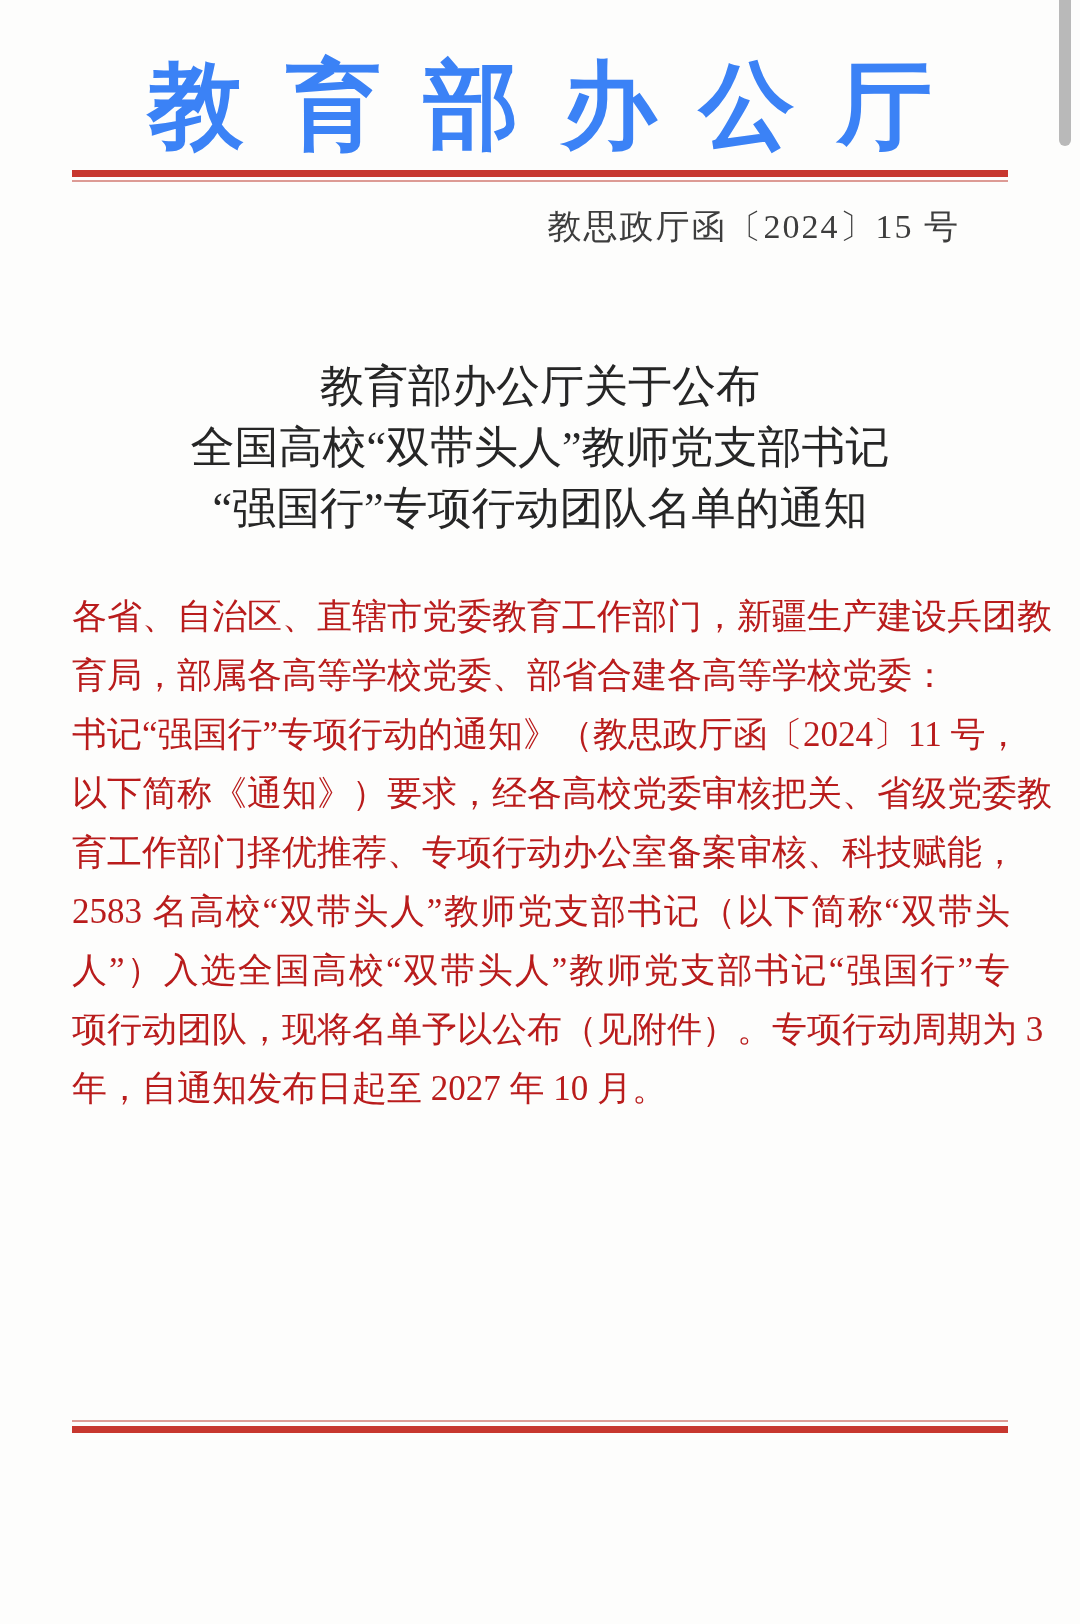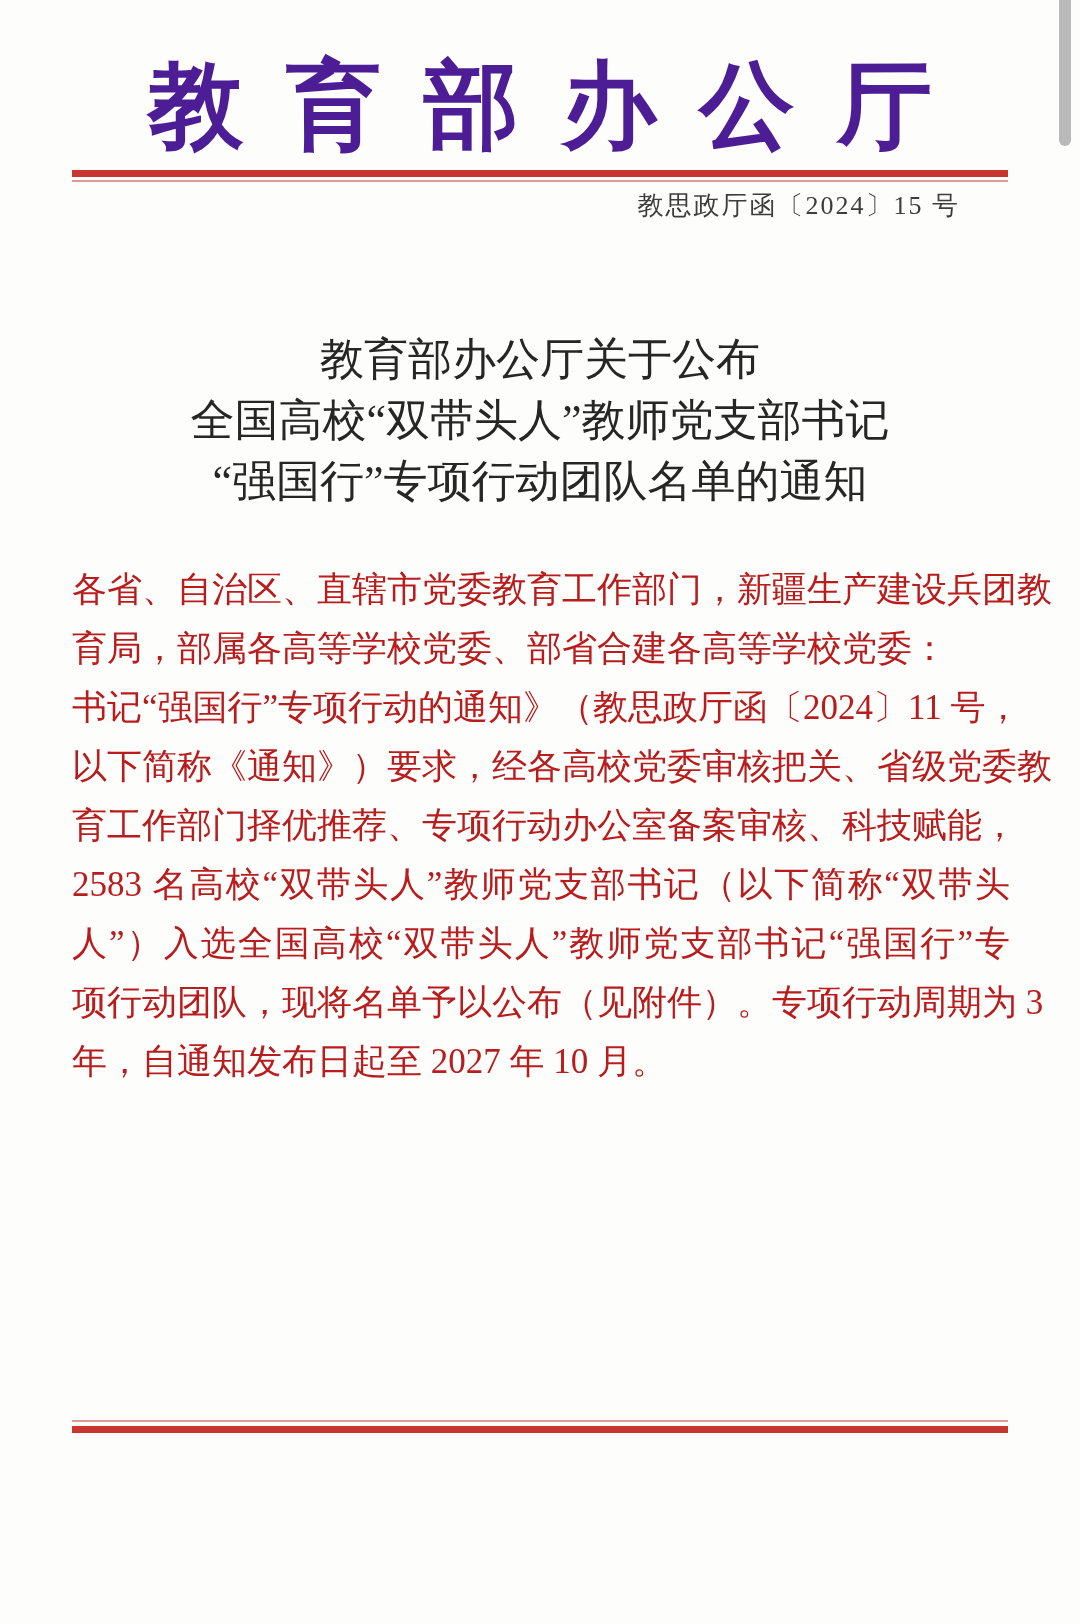--- a/index.html
+++ b/index.html
@@ -14,43 +14,43 @@
     height: 1624px;
     background: #fdfdfc;
     overflow: hidden;
   }
   
   .agency-title {
     margin-top: 46px;
     text-align: center;
     font-size: 95px;
     font-weight: bold;
-    color: #4c1d95;
+    color: #3b82f6;
     letter-spacing: 0.45em;
     text-indent: 0.45em;
     line-height: 120px;
     white-space: nowrap;
   }
   .rule-block-top {
     margin: 4px 72px 0 72px;
   }
   .rule-thick {
     height: 7px;
     background: #c7372f;
   }
   .rule-block-top .rule-thin {
     margin-top: 3px;
     height: 2px;
     background: #dd9b95;
   }
   .doc-number {
-    margin-top: 6px;
+    margin-top: 22px;
     padding-right: 120px;
     text-align: right;
-    font-size: 26px;
+    font-size: 34px;
     color: #3d3d3d;
     letter-spacing: 2px;
   }
   
   .doc-title {
     margin-top: 106px;
     text-align: center;
     font-weight: normal;
     color: #262626;
     font-size: 44px;

